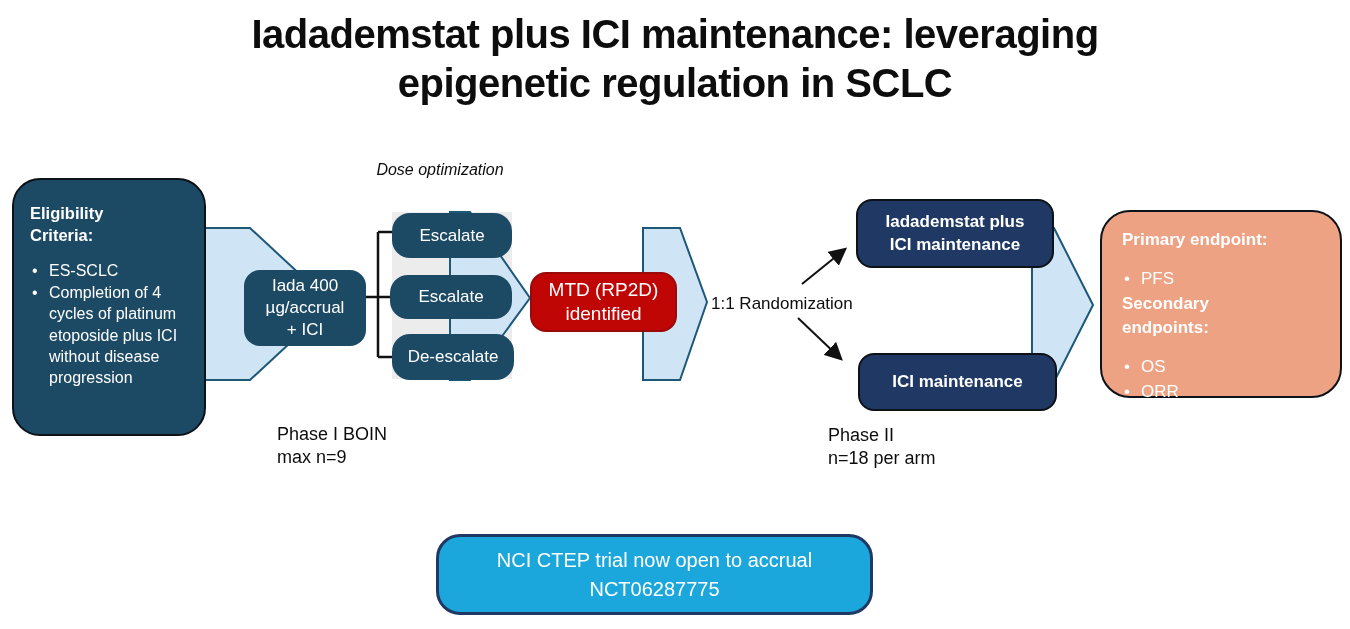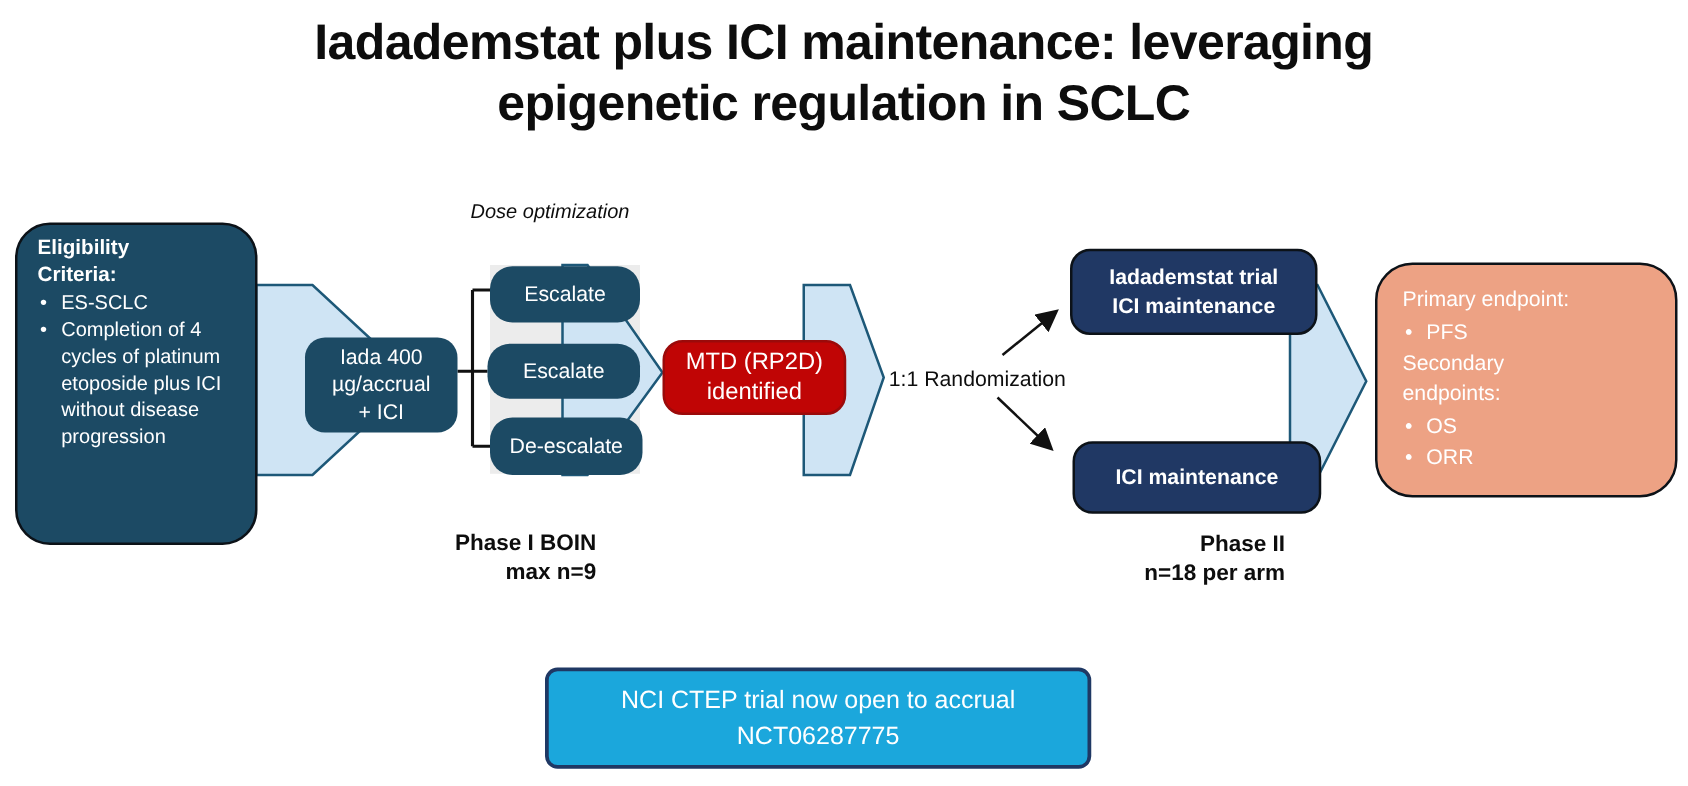--- a/index.html
+++ b/index.html
@@ -21,52 +21,52 @@
   .grayband{fill:var(--gray-band)}
   .bracket{stroke:#111;stroke-width:2.5;fill:none}
   .arrow{stroke:#111;stroke-width:2;fill:none}
   .arrowhead{fill:#111}
 
   .box{position:absolute;border-radius:16px;color:var(--white);
        display:flex;flex-direction:column;align-items:center;justify-content:center;text-align:center}
   .teal{background:var(--teal)}
   .eligibility{left:12px;top:178px;width:194px;height:258px;border-radius:28px;
                border:2px solid var(--dark-border);align-items:flex-start;justify-content:flex-start;
-               text-align:left;padding:7px 8px 8px 16px;font-size:16px;line-height:1.34}
+               text-align:left;padding:22px 8px 8px 16px;font-size:16px;line-height:1.34}
   .eligibility .hd{font-weight:700;font-size:16.5px}
-  .bullets{list-style:none;margin-top:1px}
+  .bullets{list-style:none;margin-top:14px}
   .bullets li{position:relative;padding-left:19px}
   .bullets li::before{content:"•";position:absolute;left:2px}
 
   .iada{left:244px;top:270px;width:122px;height:76px;font-size:17px;line-height:1.3}
   .dose{width:120px;height:45px;border-radius:18px;font-size:17px}
   .dose.d1{left:392px;top:213px}
   .dose.d2{left:390px;top:275px;width:122px;height:44px}
   .dose.d3{left:392px;top:334px;width:122px;height:46px}
 
   .mtd{left:530px;top:272px;width:147px;height:60px;background:var(--red);
        border:2px solid var(--red-border);font-weight:400;font-size:19px;line-height:1.25}
 
   .navy{background:var(--navy);border:2px solid var(--dark-border);font-weight:700;font-size:17px;line-height:1.3}
   .arm1{left:856px;top:199px;width:198px;height:69px}
   .arm2{left:858px;top:353px;width:199px;height:58px}
 
   .endpoints{left:1100px;top:210px;width:242px;height:188px;background:var(--orange);
              border:2px solid var(--dark-border);border-radius:30px;
              align-items:flex-start;justify-content:flex-start;text-align:left;
              padding:16px 10px 8px 20px;font-size:17px;line-height:1.46}
-  .endpoints .hd{font-weight:400;display:block}
+  .endpoints .hd{font-weight:700;display:block}
 
   .footer-box{left:436px;top:534px;width:437px;height:81px;background:var(--cyan);
-              border:3px solid var(--cyan-border);border-radius:10px;font-size:20px;line-height:1.42}
+              border:3px solid var(--cyan-border);border-radius:24px;font-size:20px;line-height:1.42}
 
   .label{position:absolute;color:var(--text-dark)}
   .dose-opt{left:340px;top:161px;width:200px;text-align:center;font-style:italic;font-size:16px}
   .rand{left:711px;top:294px;font-size:17px}
-  .caption{font-weight:700;font-size:18px;text-align:right;line-height:1.28;width:200px}
+  .caption{font-weight:400;font-size:18px;text-align:left;line-height:1.28;width:200px}
   .cap1{left:277px;top:423px}
   .cap2{left:828px;top:424px}
   .line{display:block}
 </style>
 </head>
 <body>
 
 <div class="canvas">
 
   <div class="title">
@@ -112,21 +112,21 @@
   <div class="box teal dose d3">De-escalate</div>
 
   <div class="box mtd">
     <span class="line">MTD (RP2D)</span>
     <span class="line">identified</span>
   </div>
 
   <div class="label rand">1:1 Randomization</div>
 
   <div class="box navy arm1">
-    <span class="line">Iadademstat trial</span>
+    <span class="line">Iadademstat plus</span>
     <span class="line">ICI maintenance</span>
   </div>
   <div class="box navy arm2">ICI maintenance</div>
 
   <div class="box endpoints">
     <span class="hd">Primary endpoint:</span>
     <ul class="bullets">
       <li>PFS</li>
     </ul>
     <span class="hd">Secondary</span>

